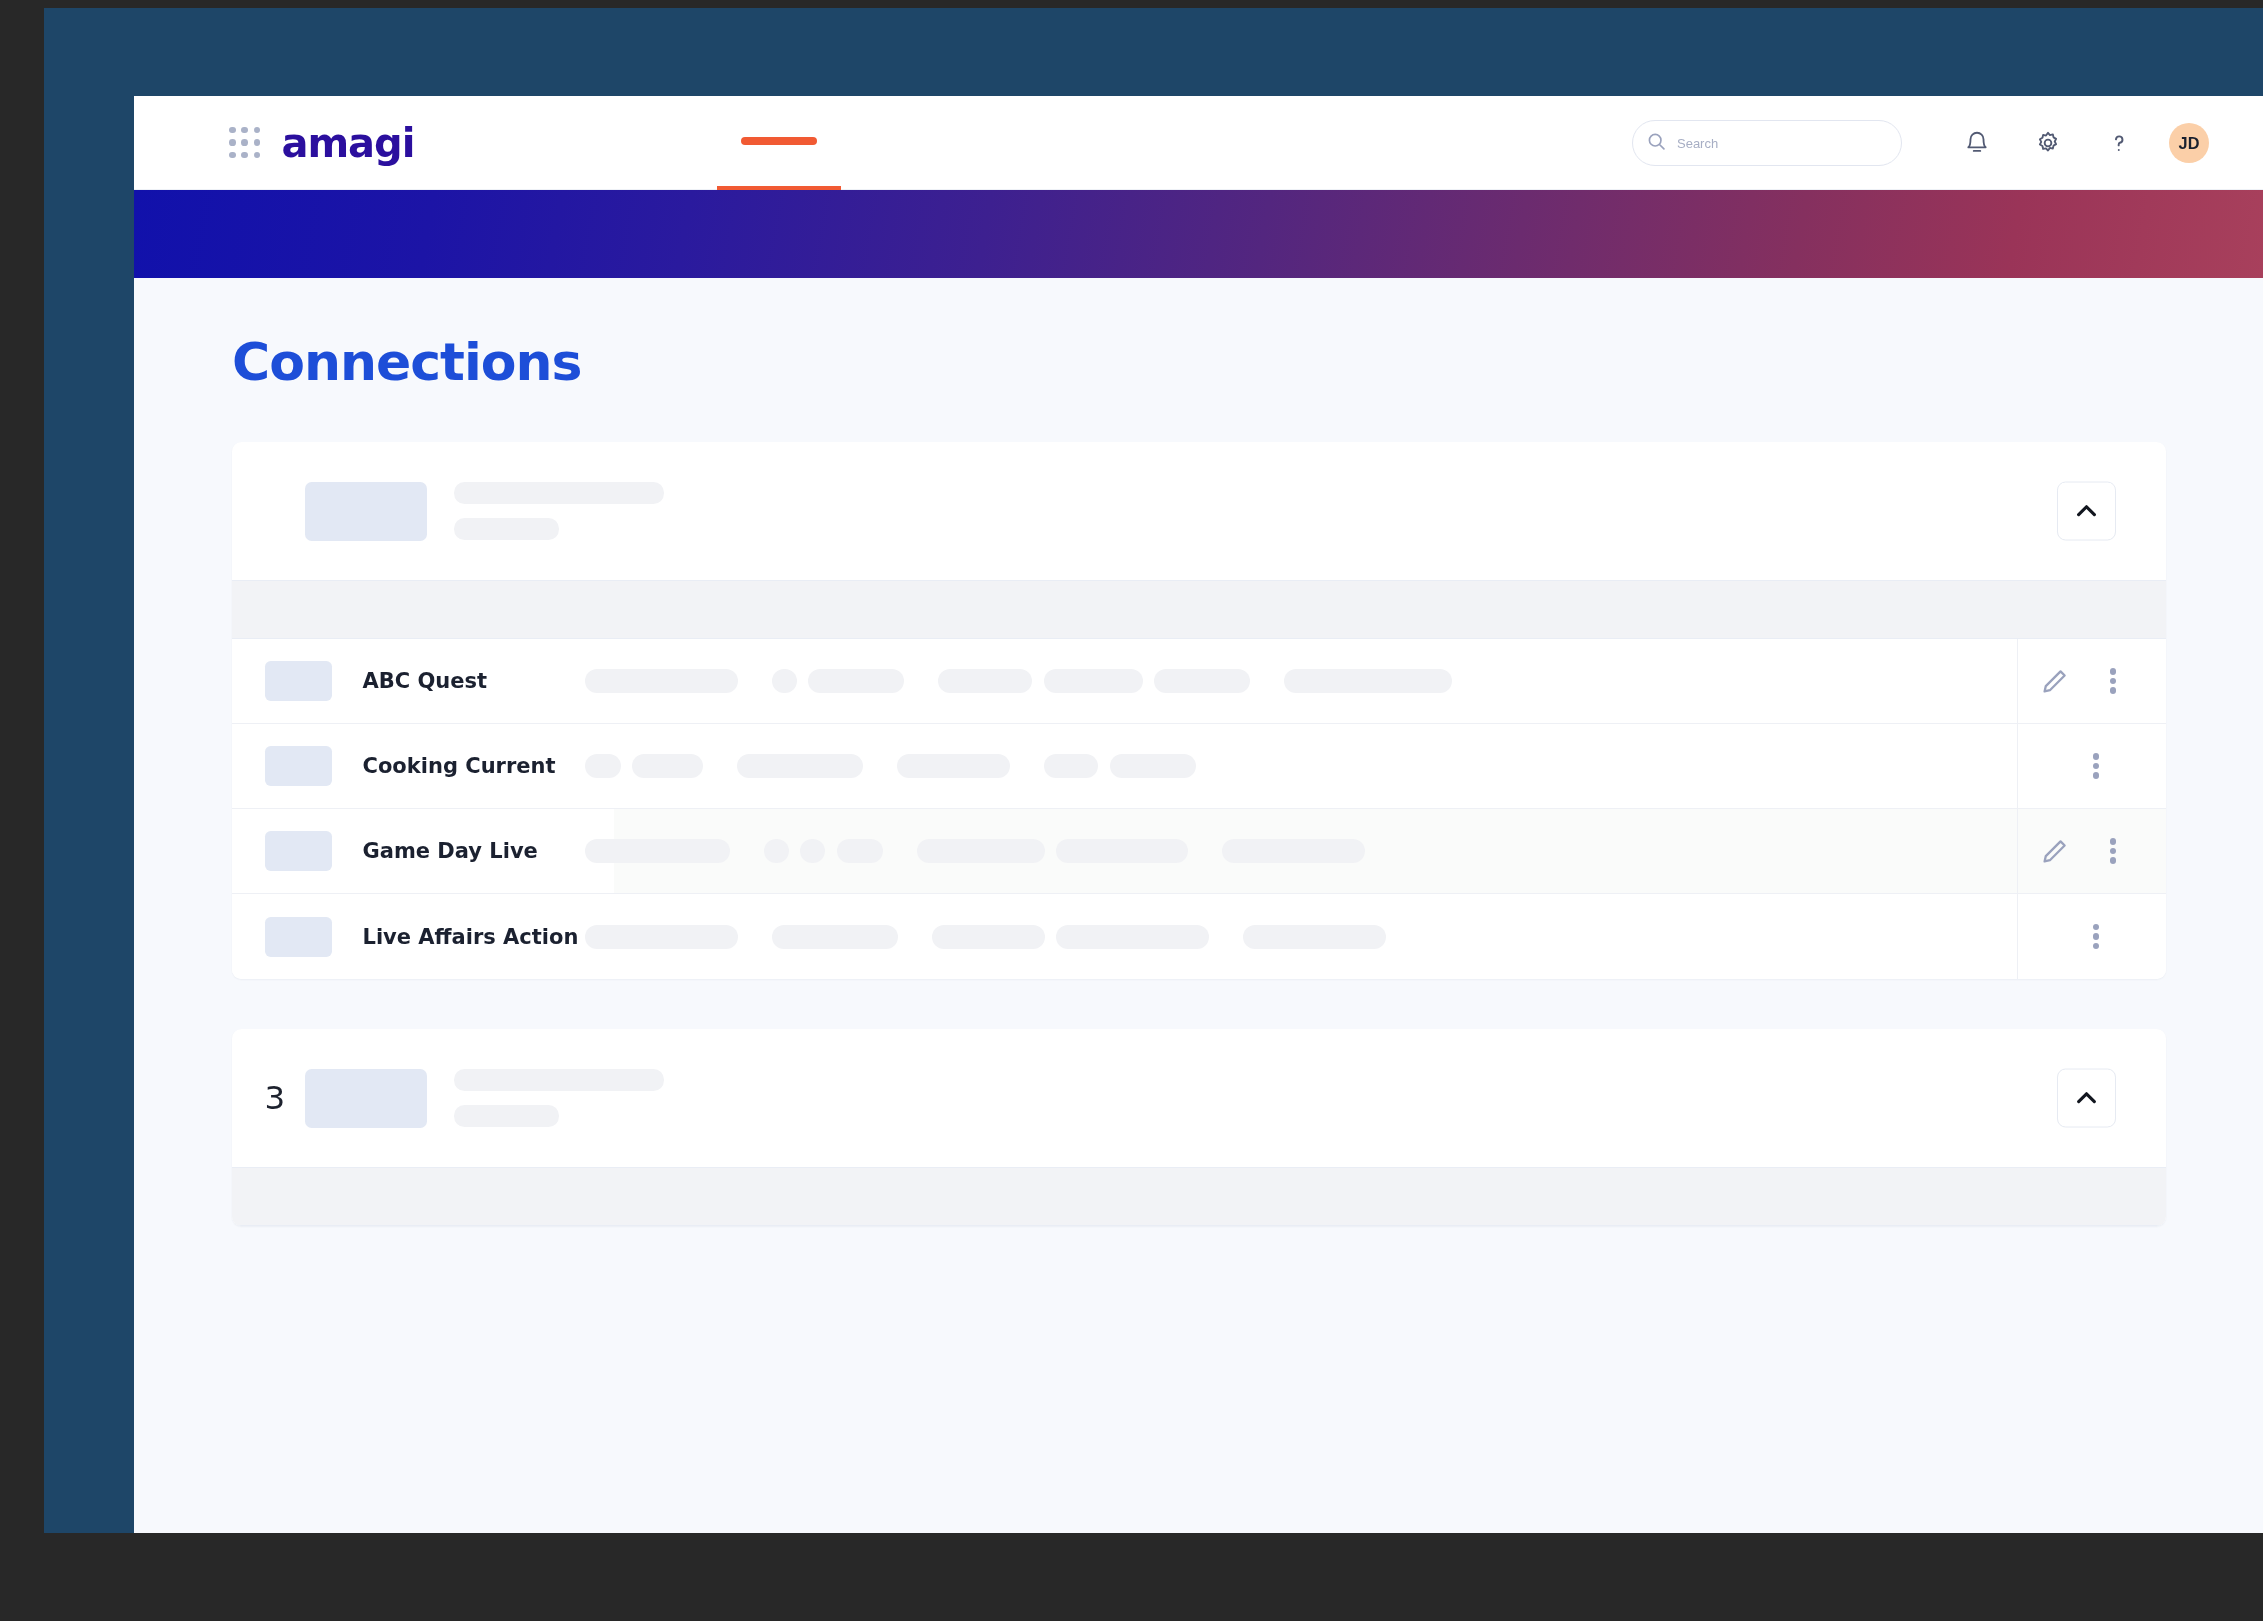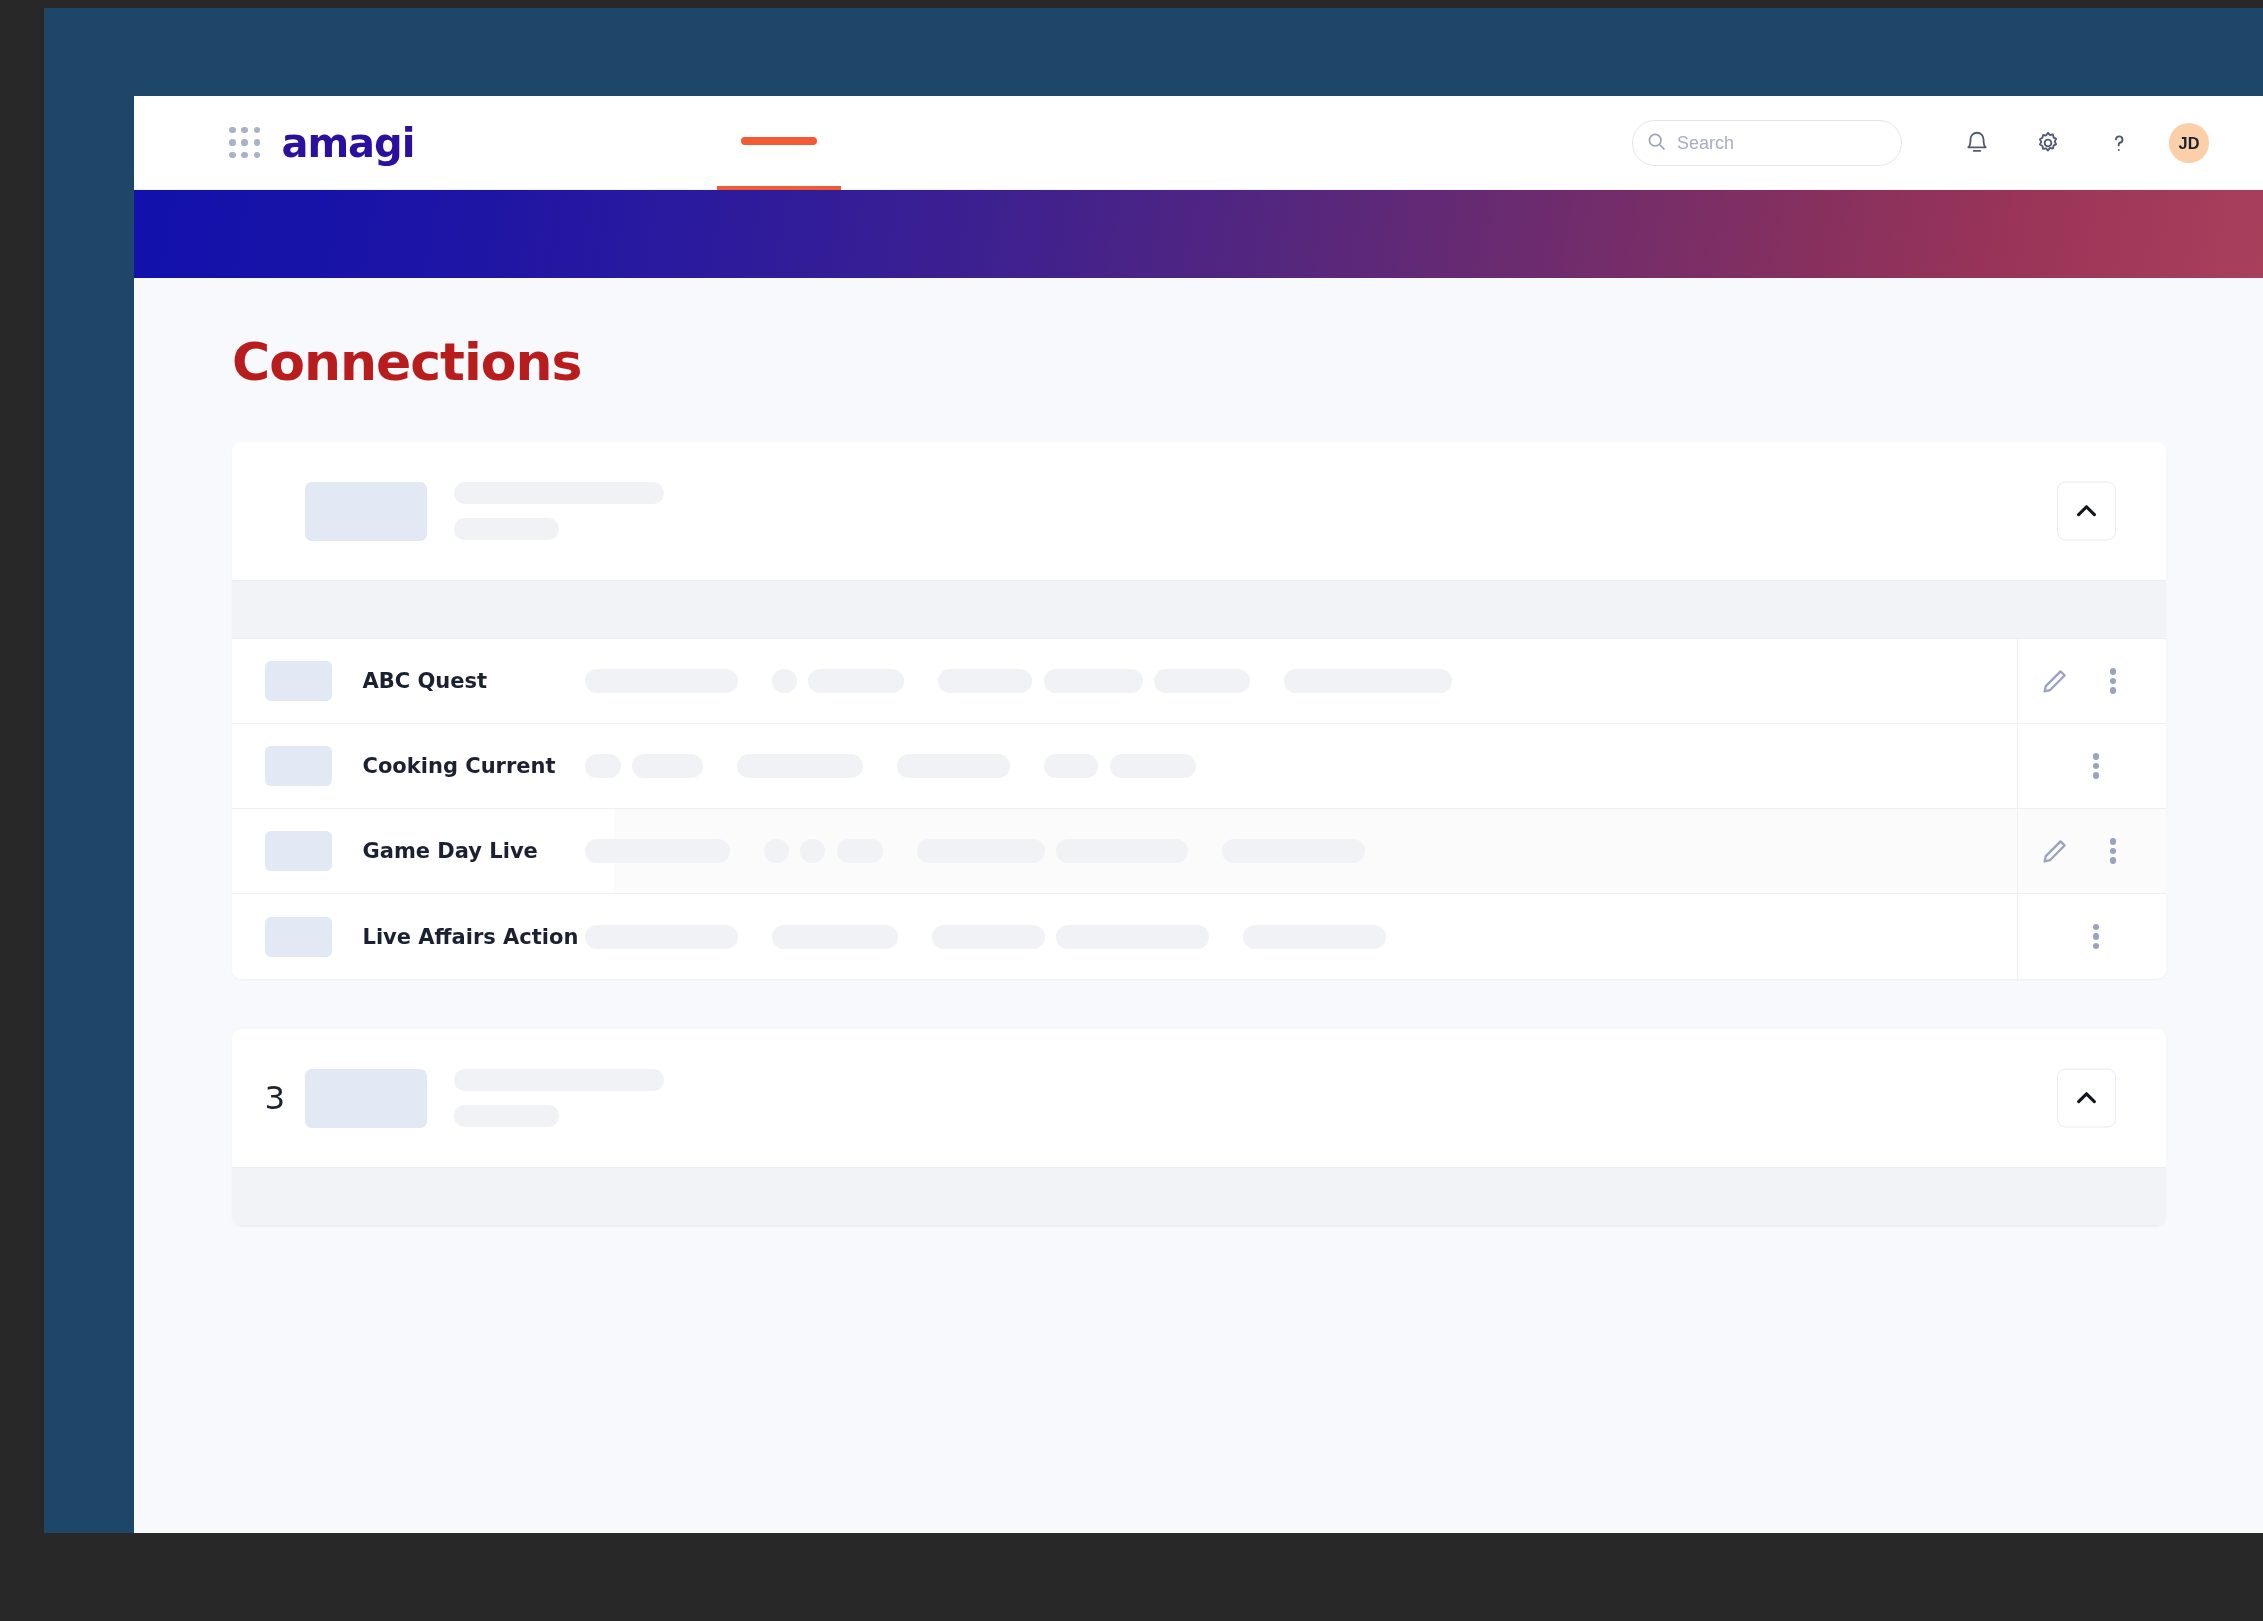--- a/index.html
+++ b/index.html
@@ -105,21 +105,21 @@
     border-radius: 23px;
     display: flex;
     align-items: center;
     padding: 0 13.4px;
     background: #fff;
     gap: 9.6px;
   }
   #search-box input {
     border: none;
     outline: none;
-    font-size: 18px;
+    font-size: 13px;
     color: #6b7390;
     font-family: "Liberation Sans", sans-serif;
     width: 182px;
     background: transparent;
   }
   #search-box input::placeholder { color: #a7aec4; }
 
   .hdr-icon {
     width: 50px; height: 50px;
     display: flex;
@@ -157,21 +157,21 @@
   #main {
     position: relative;
     background: #f7f9fd;
     height: 1255px;
     padding: 0 98px;
   }
 
   #page-title {
     font-size: 52px;
     font-weight: 700;
-    color: #b91c1c;
+    color: #1d4ed8;
     letter-spacing: -1px;
     padding-top: 54px;
     padding-bottom: 0;
     font-family: "DejaVu Sans", sans-serif;
   }
 
   
   .card {
     margin-top: 50px;
     background: #ffffff;

